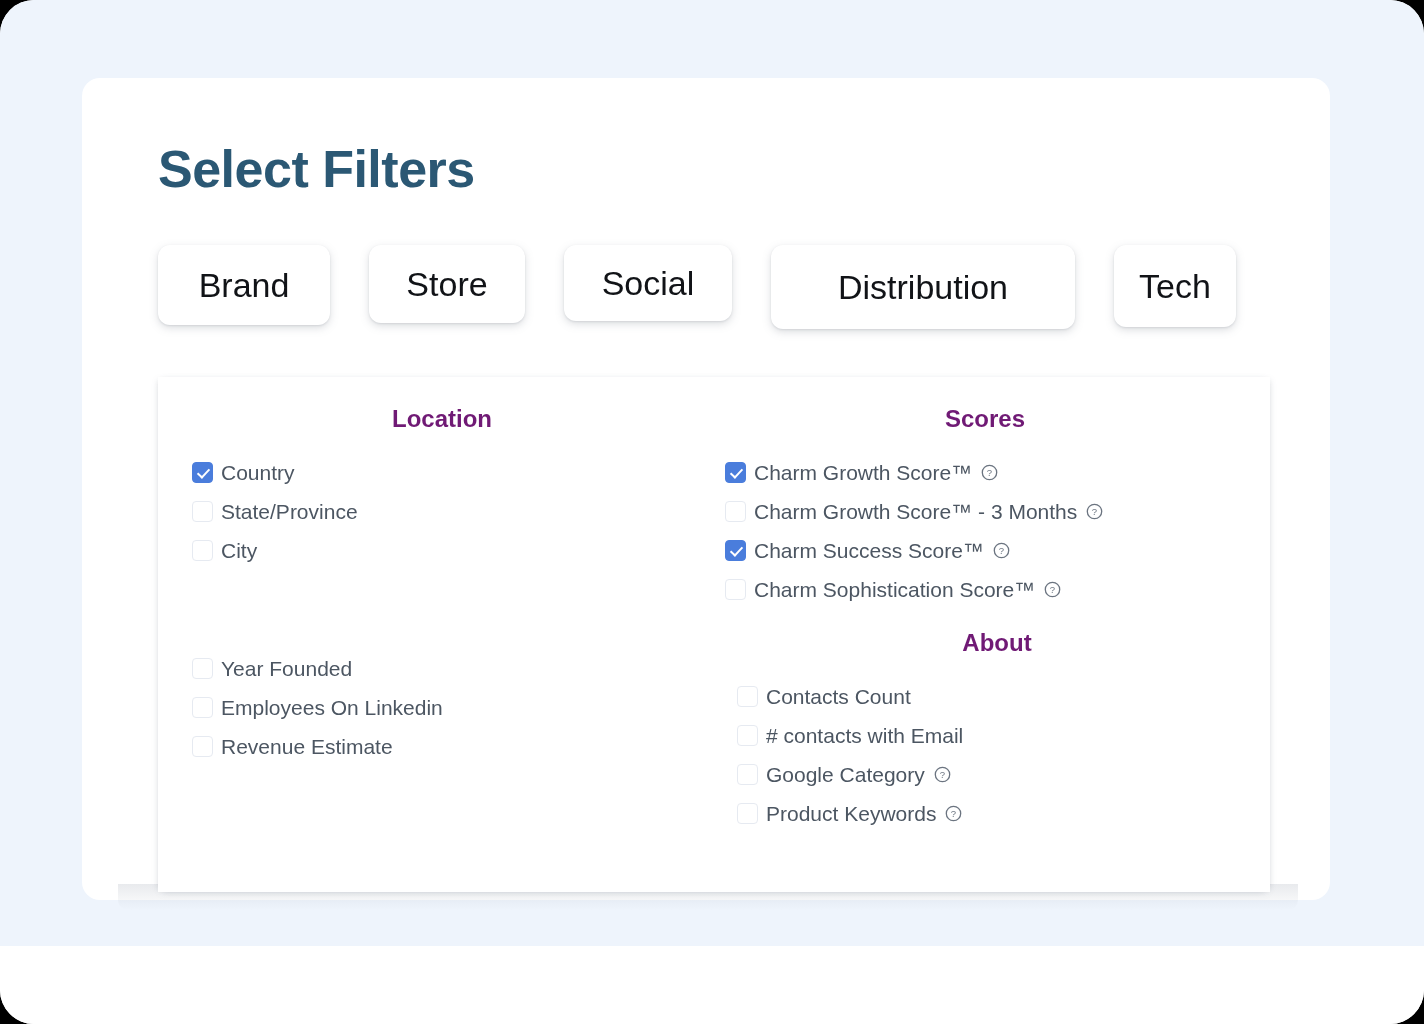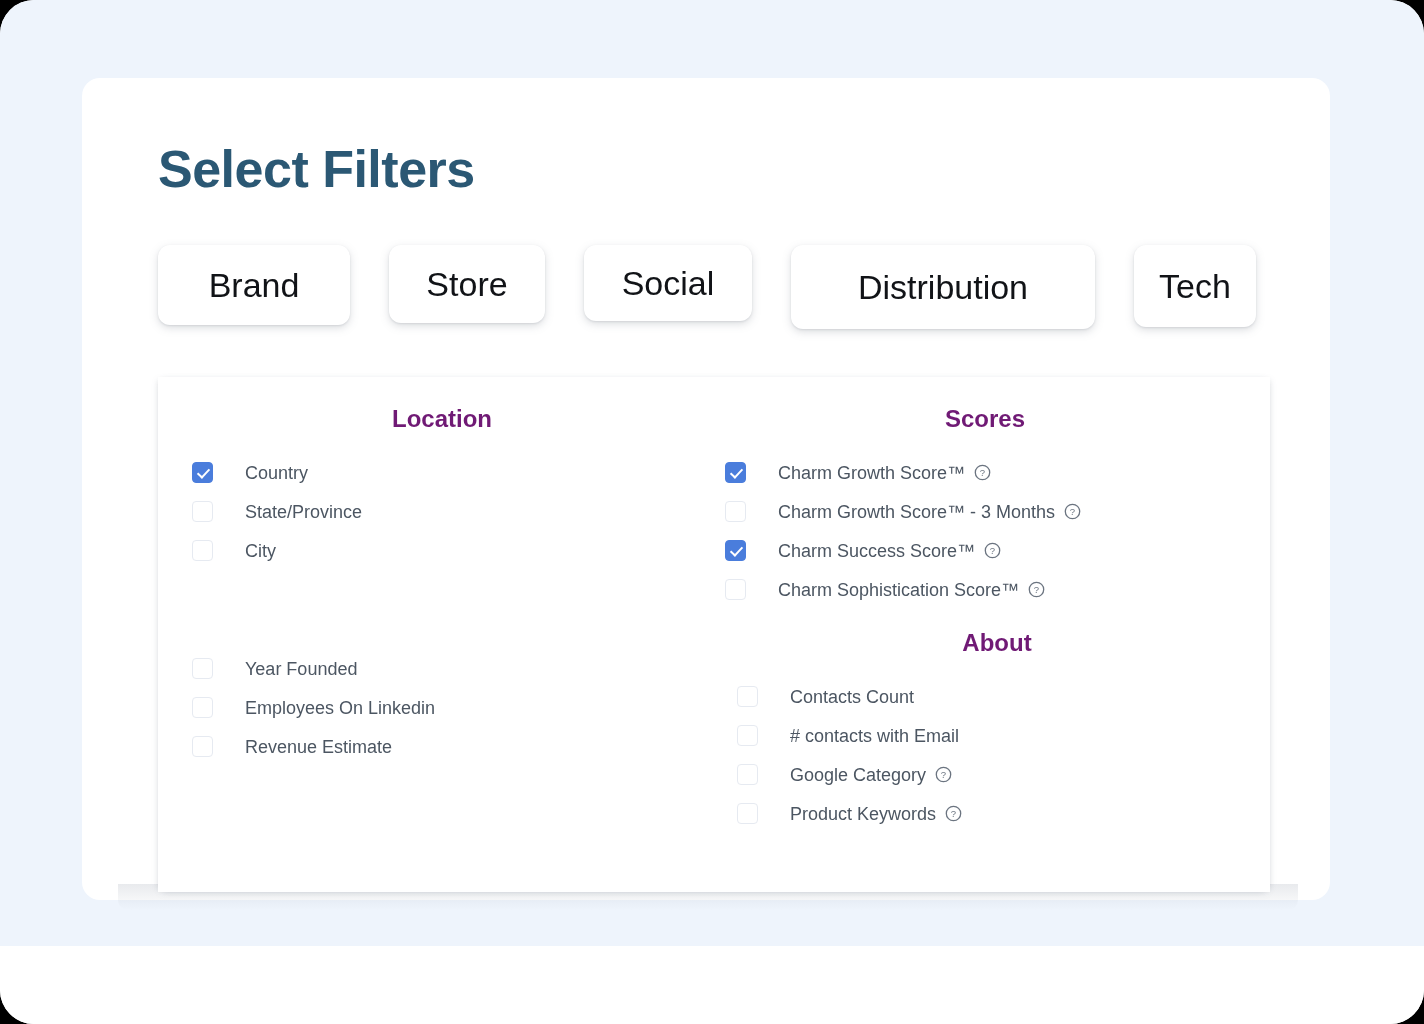--- a/index.html
+++ b/index.html
@@ -94,21 +94,21 @@
     align-items: center;
     justify-content: center;
     font-size: 34px;
     color: #111317;
     font-weight: 400;
     box-sizing: border-box;
     white-space: nowrap;
     cursor: pointer;
     user-select: none;
   }
-  .tab.t-brand        { width: 192px; height: 80px; }
+  .tab.t-brand        { width: 172px; height: 80px; }
   .tab.t-store        { width: 156px; height: 78px; }
   .tab.t-social       { width: 168px; height: 76px; }
   .tab.t-distribution { width: 304px; height: 84px; }
   .tab.t-tech         { width: 122px; height: 82px; }
 
   
   #panel {
     position: absolute;
     left: 158px;
     top: 377px;
@@ -167,22 +167,22 @@
     left: 6.5px;
     top: 3px;
     width: 5px;
     height: 10px;
     border: solid #ffffff;
     border-width: 0 2.4px 2.4px 0;
     transform: rotate(43deg);
   }
 
   .opt-label {
-    margin-left: 32px;
-    font-size: 18px;
+    margin-left: 8px;
+    font-size: 21px;
     color: #4c5662;
     white-space: nowrap;
     line-height: 1;
   }
 
   .help {
     margin-left: 9px;
     width: 17px;
     height: 17px;
     flex: 0 0 auto;

